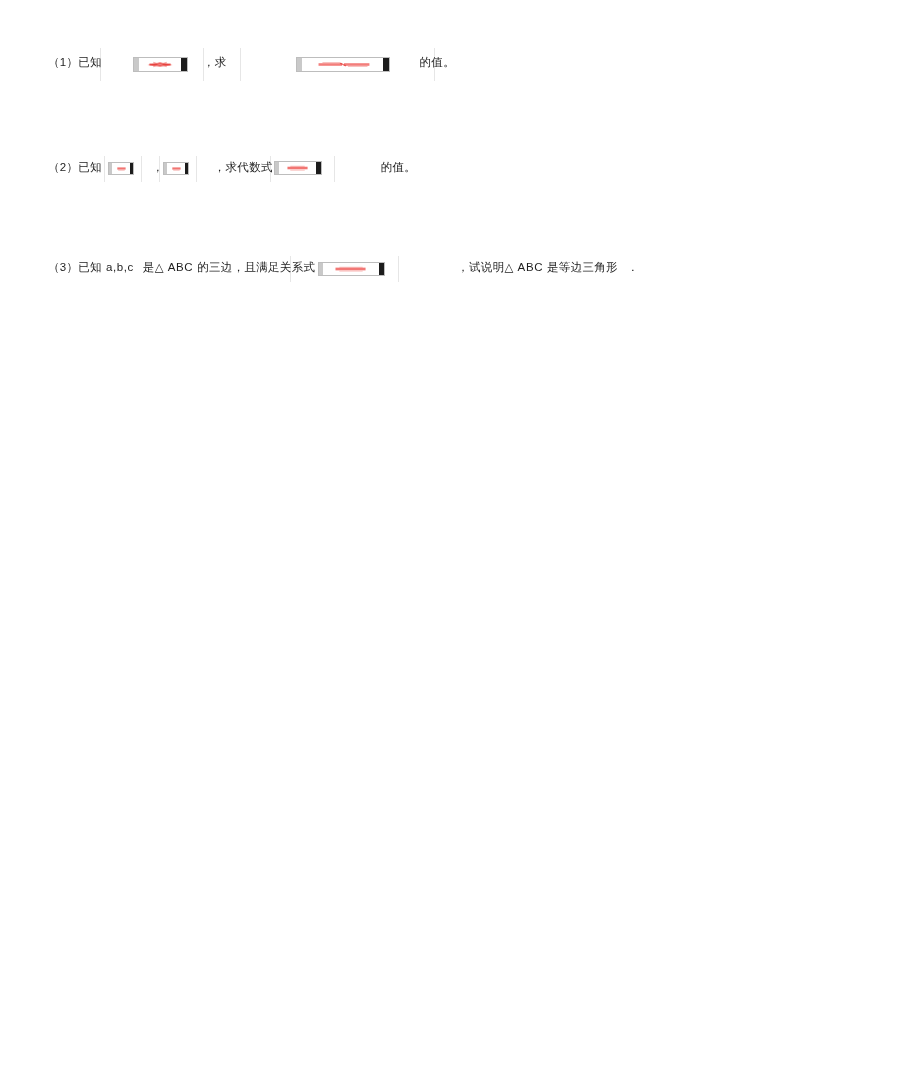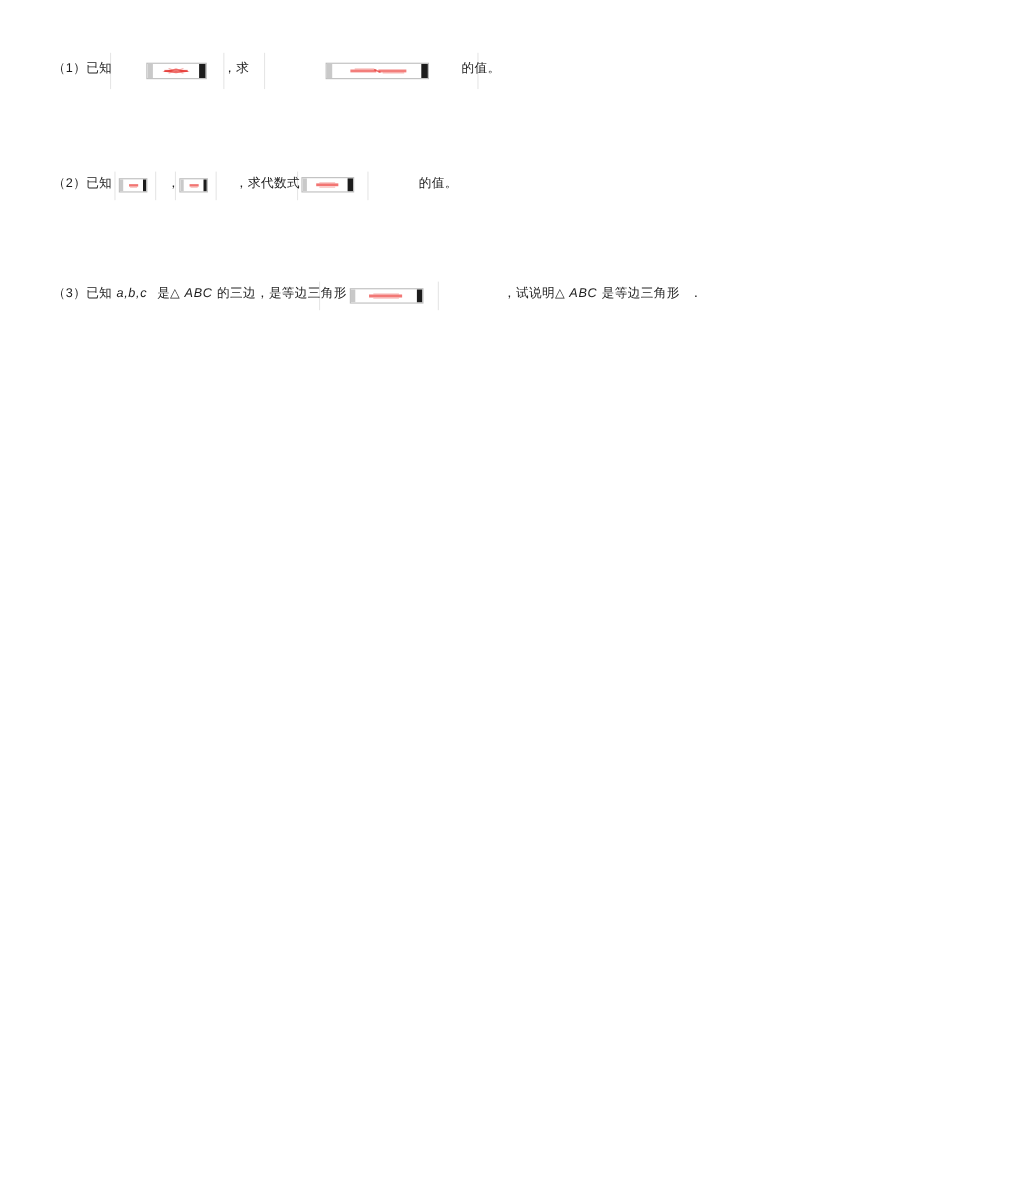--- a/index.html
+++ b/index.html
@@ -37,21 +37,20 @@
 
   .txt {
     font-size: 11.5px;
     line-height: 20px;
     color: #1d1d1d;
     letter-spacing: 0.3px;
   }
   .txt.latin {
     font-size: 11.5px;
     letter-spacing: 0.6px;
-    font-style: italic;
   }
   .sp-s  { display:inline-block; width:4px; }
   .sp-m  { display:inline-block; width:9px; }
   .sp-l  { display:inline-block; width:16px; }
   .sp-xxl{ display:inline-block; width:46px; }
 
   
   .vrule {
     position: absolute;
     width: 1px;
@@ -211,21 +210,21 @@
   <div class="problem" id="problem-3">
     <span class="txt">（3）</span>
     <span class="txt">已知</span>
     <span class="sp-s"></span>
     <span class="txt latin">a,b,c</span>
     <span class="sp-m"></span>
     <span class="txt">是△</span>
     <span class="sp-s"></span>
     <span class="txt latin">ABC</span>
     <span class="sp-s"></span>
-    <span class="txt">的三边，是等边三角形</span>
+    <span class="txt">的三边，且满足关系式</span>
     <span class="sp-xxl"></span>
     <span class="sp-xxl"></span>
     <span class="sp-xxl"></span>
     <span class="sp-s"></span>
     <span class="txt">，</span>
     <span class="txt">试说明△</span>
     <span class="sp-s"></span>
     <span class="txt latin">ABC</span>
     <span class="sp-s"></span>
     <span class="txt">是等边三角形</span>

